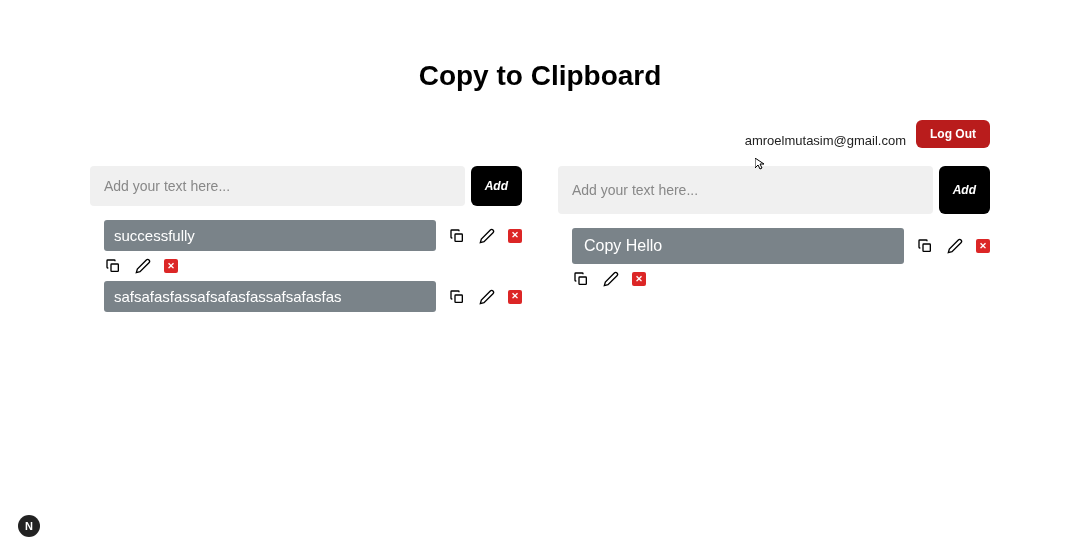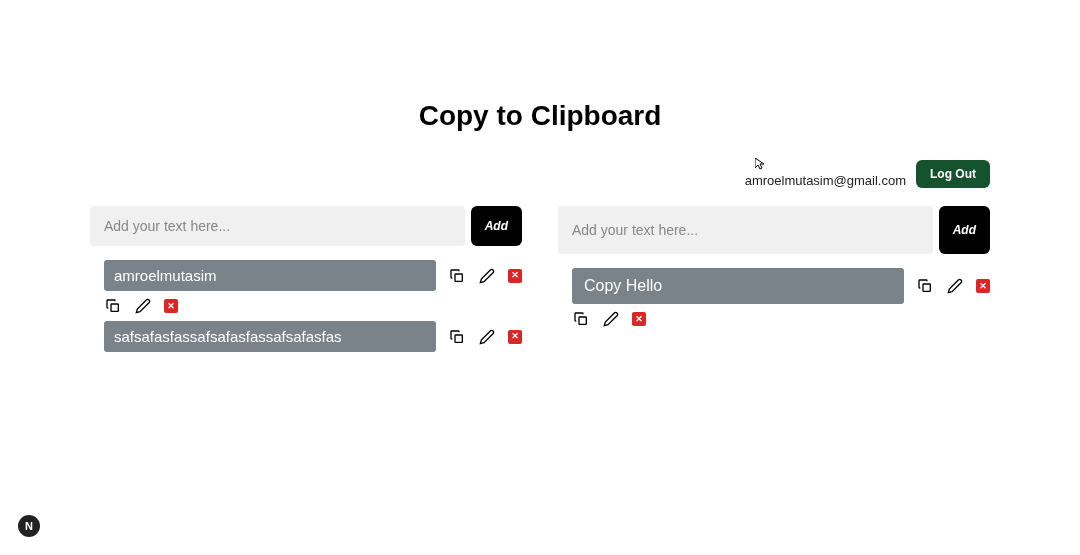--- a/index.html
+++ b/index.html
@@ -1,21 +1,21 @@
 <!DOCTYPE html>
 <html><head>
   <meta charset="utf-8">
   <style>
     * { margin: 0; padding: 0; box-sizing: border-box; }
     body { font-family: -apple-system, BlinkMacSystemFont, 'Segoe UI', Arial, sans-serif; background: #fff; }
-    .container { width: 1080px; height: 555px; position: relative; padding-top: 100px; }
+    .container { width: 1080px; height: 555px; position: relative; padding-top: 60px; }
     .page-title { text-align: center; font-size: 28px; font-weight: 700; color: #000; margin-bottom: 28px; }
     .header-row { display: flex; justify-content: flex-end; align-items: flex-end; padding-right: 90px; margin-bottom: 18px; gap: 10px; }
     .user-email { font-size: 13px; color: #222; }
-    .logout-btn { background: #14532d; color: #fff; border: none; padding: 7px 14px; border-radius: 6px; font-size: 12px; font-weight: 600; cursor: pointer; }
+    .logout-btn { background: #b91c1c; color: #fff; border: none; padding: 7px 14px; border-radius: 6px; font-size: 12px; font-weight: 600; cursor: pointer; }
     .columns { display: flex; gap: 36px; padding: 0 90px; }
     .column { flex: 1; }
     .input-row { display: flex; gap: 6px; margin-bottom: 14px; }
     .text-input { flex: 1; background: #f0f0f0; border: none; padding: 12px 14px; border-radius: 4px; font-size: 14px; color: #333; }
     .text-input::placeholder { color: #888; }
     .column:nth-child(2) .text-input { padding: 16px 14px; }
     .add-btn { background: #000; color: #fff; border: none; padding: 0 14px; border-radius: 6px; font-size: 12px; font-weight: 600; cursor: pointer; font-style: italic; }
     .item-row { display: flex; align-items: center; gap: 12px; margin-bottom: 6px; padding-left: 14px; }
     .item-card { flex: 1; background: #7a8389; color: #fff; padding: 5px 10px; border-radius: 3px; font-size: 15px; display: flex; align-items: center; min-height: 28px; line-height: 1.4; word-break: break-all; }
     .column:nth-child(2) .item-card { padding: 7px 12px; font-size: 16px; }
@@ -43,21 +43,21 @@
 
   <div class="columns">
 
     <div class="column">
       <div class="input-row">
         <input class="text-input" placeholder="Add your text here..." style="">
         <button class="add-btn">Add</button>
       </div>
 
       <div class="item-row">
-        <div class="item-card">amroelmutasim</div>
+        <div class="item-card">successfully</div>
         <div class="item-actions">
           <span class="action-icon copy-icon">
               <svg viewBox="0 0 24 24" fill="none" stroke="#000" stroke-width="2">
                 <rect x="9" y="9" width="11" height="11" rx="1"></rect>
                 <path d="M5 15H4a1 1 0 0 1-1-1V4a1 1 0 0 1 1-1h10a1 1 0 0 1 1 1v1"></path>
               </svg>
             </span>
           <span class="action-icon edit-icon">
               <svg viewBox="0 0 24 24" fill="none" stroke="#000" stroke-width="2">
                 <path d="M17 3a2.8 2.8 0 1 1 4 4L7.5 20.5 2 22l1.5-5.5L17 3z"></path>

